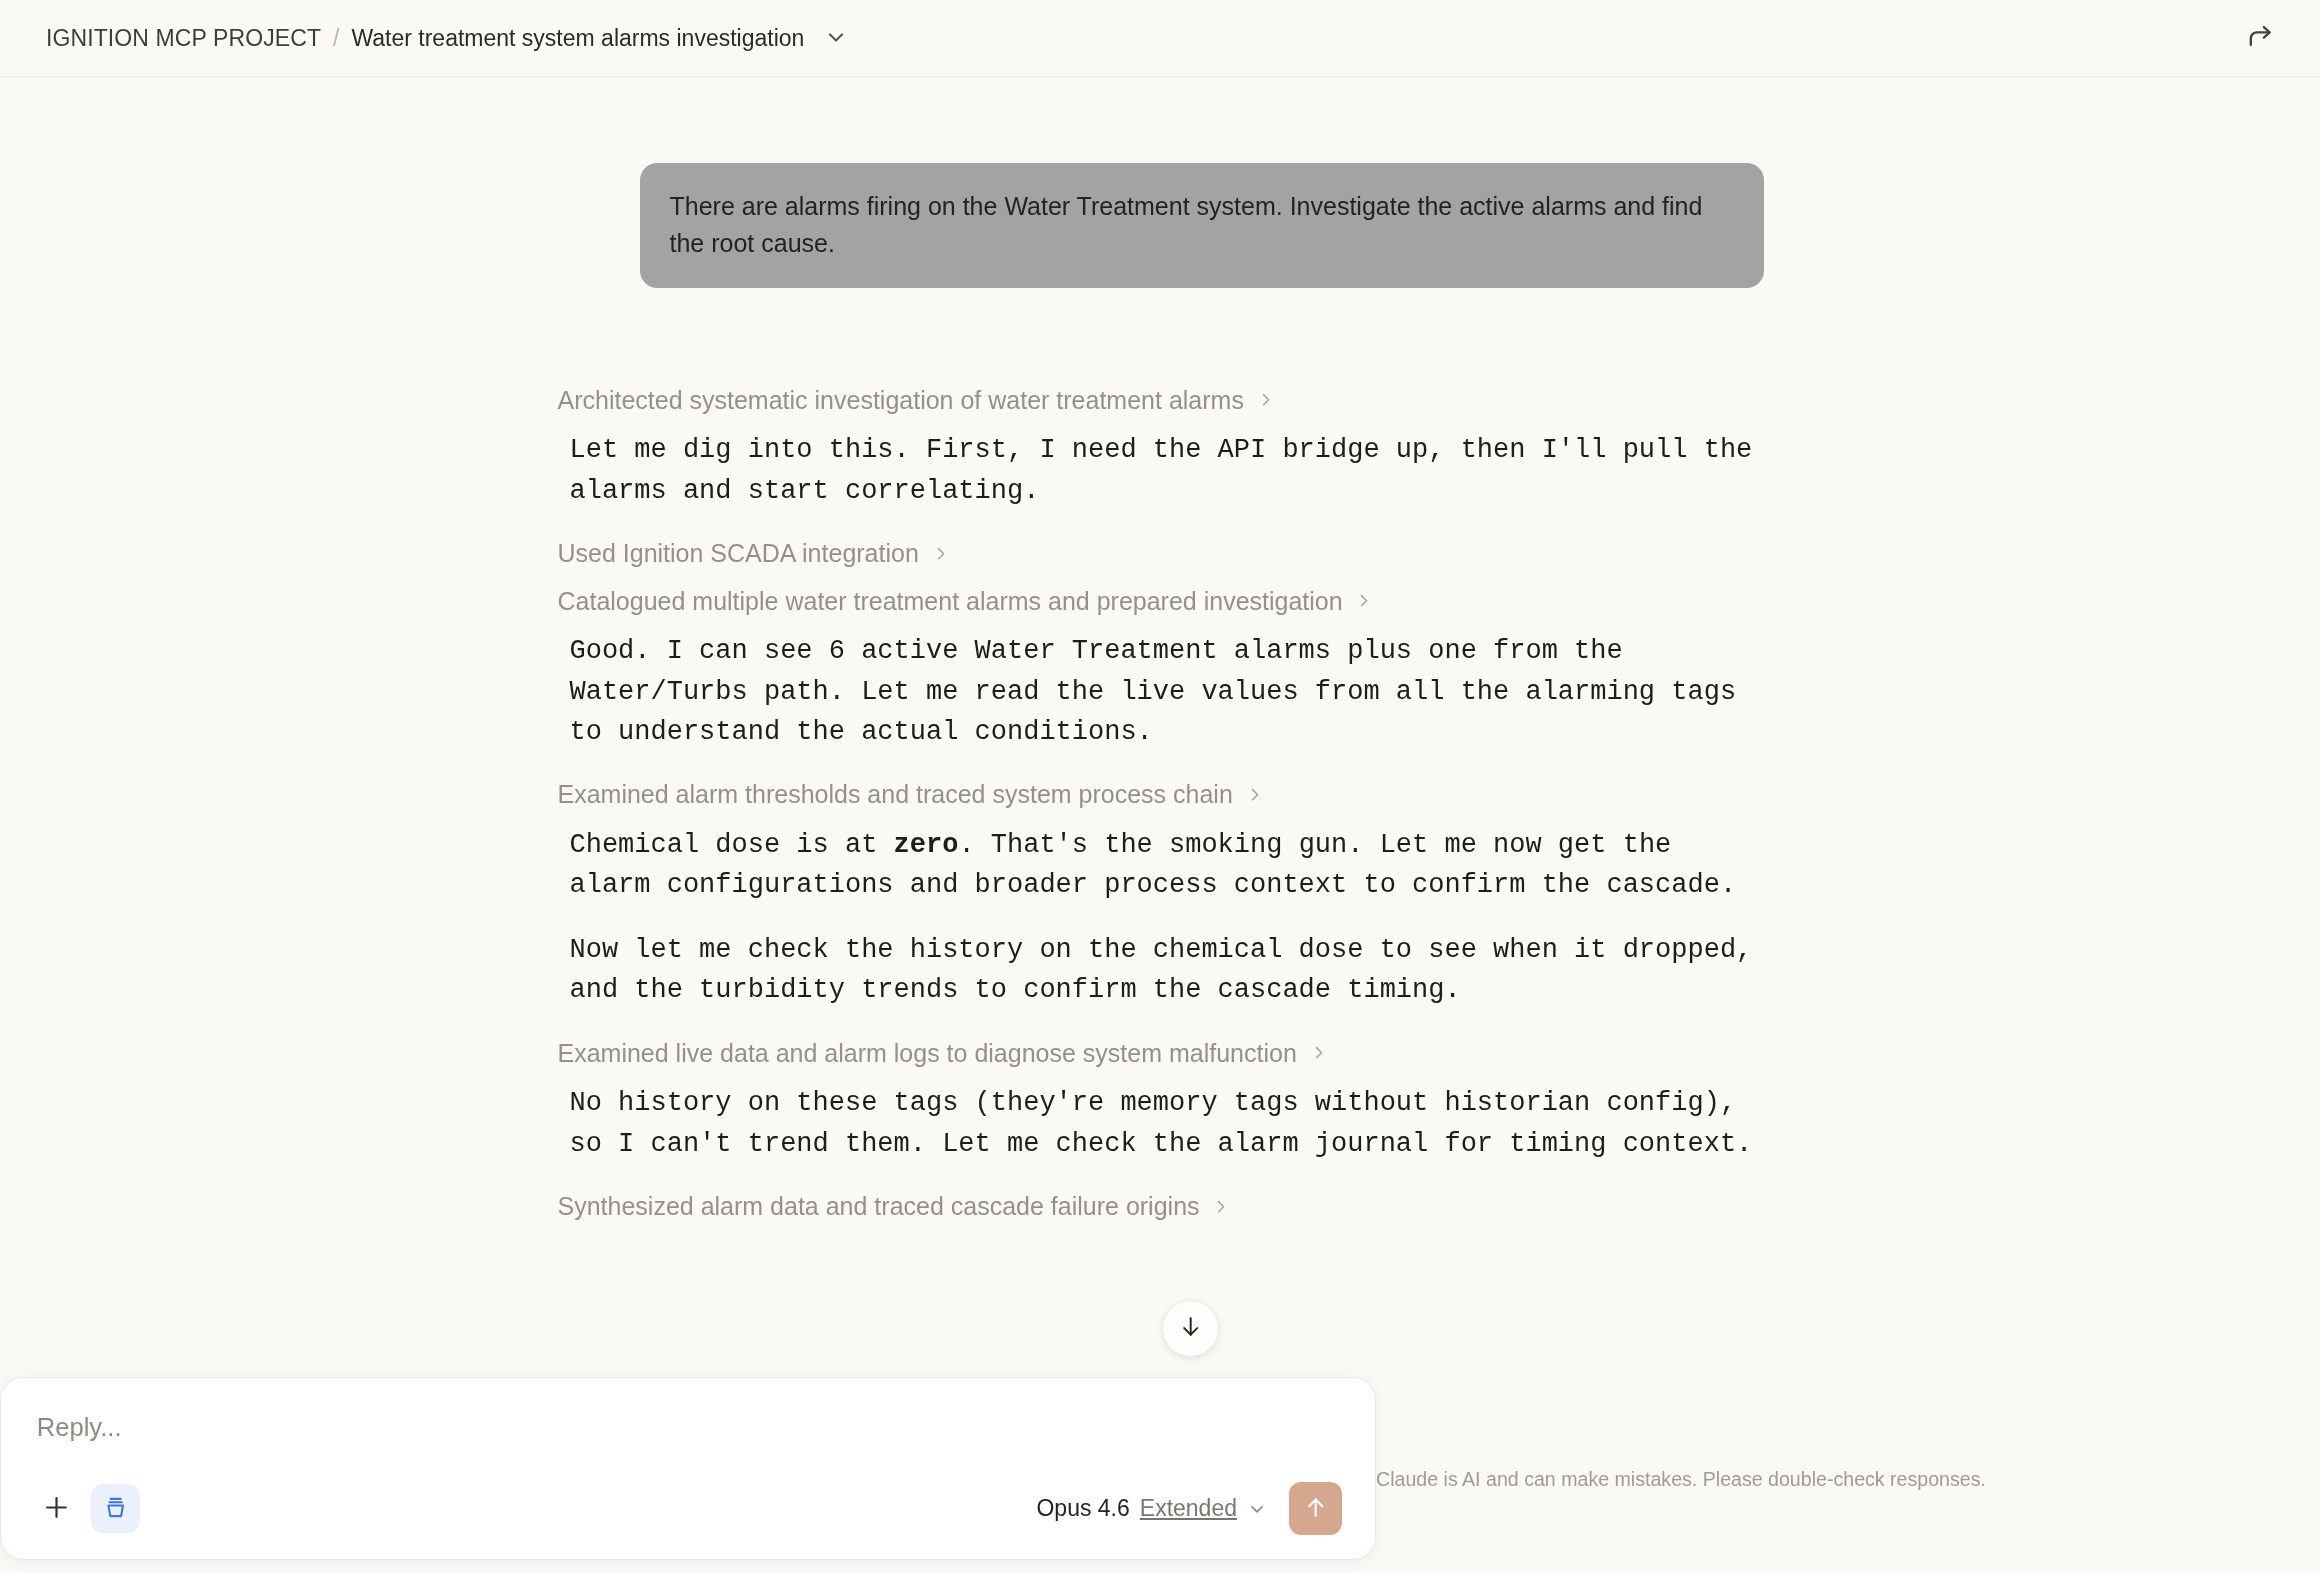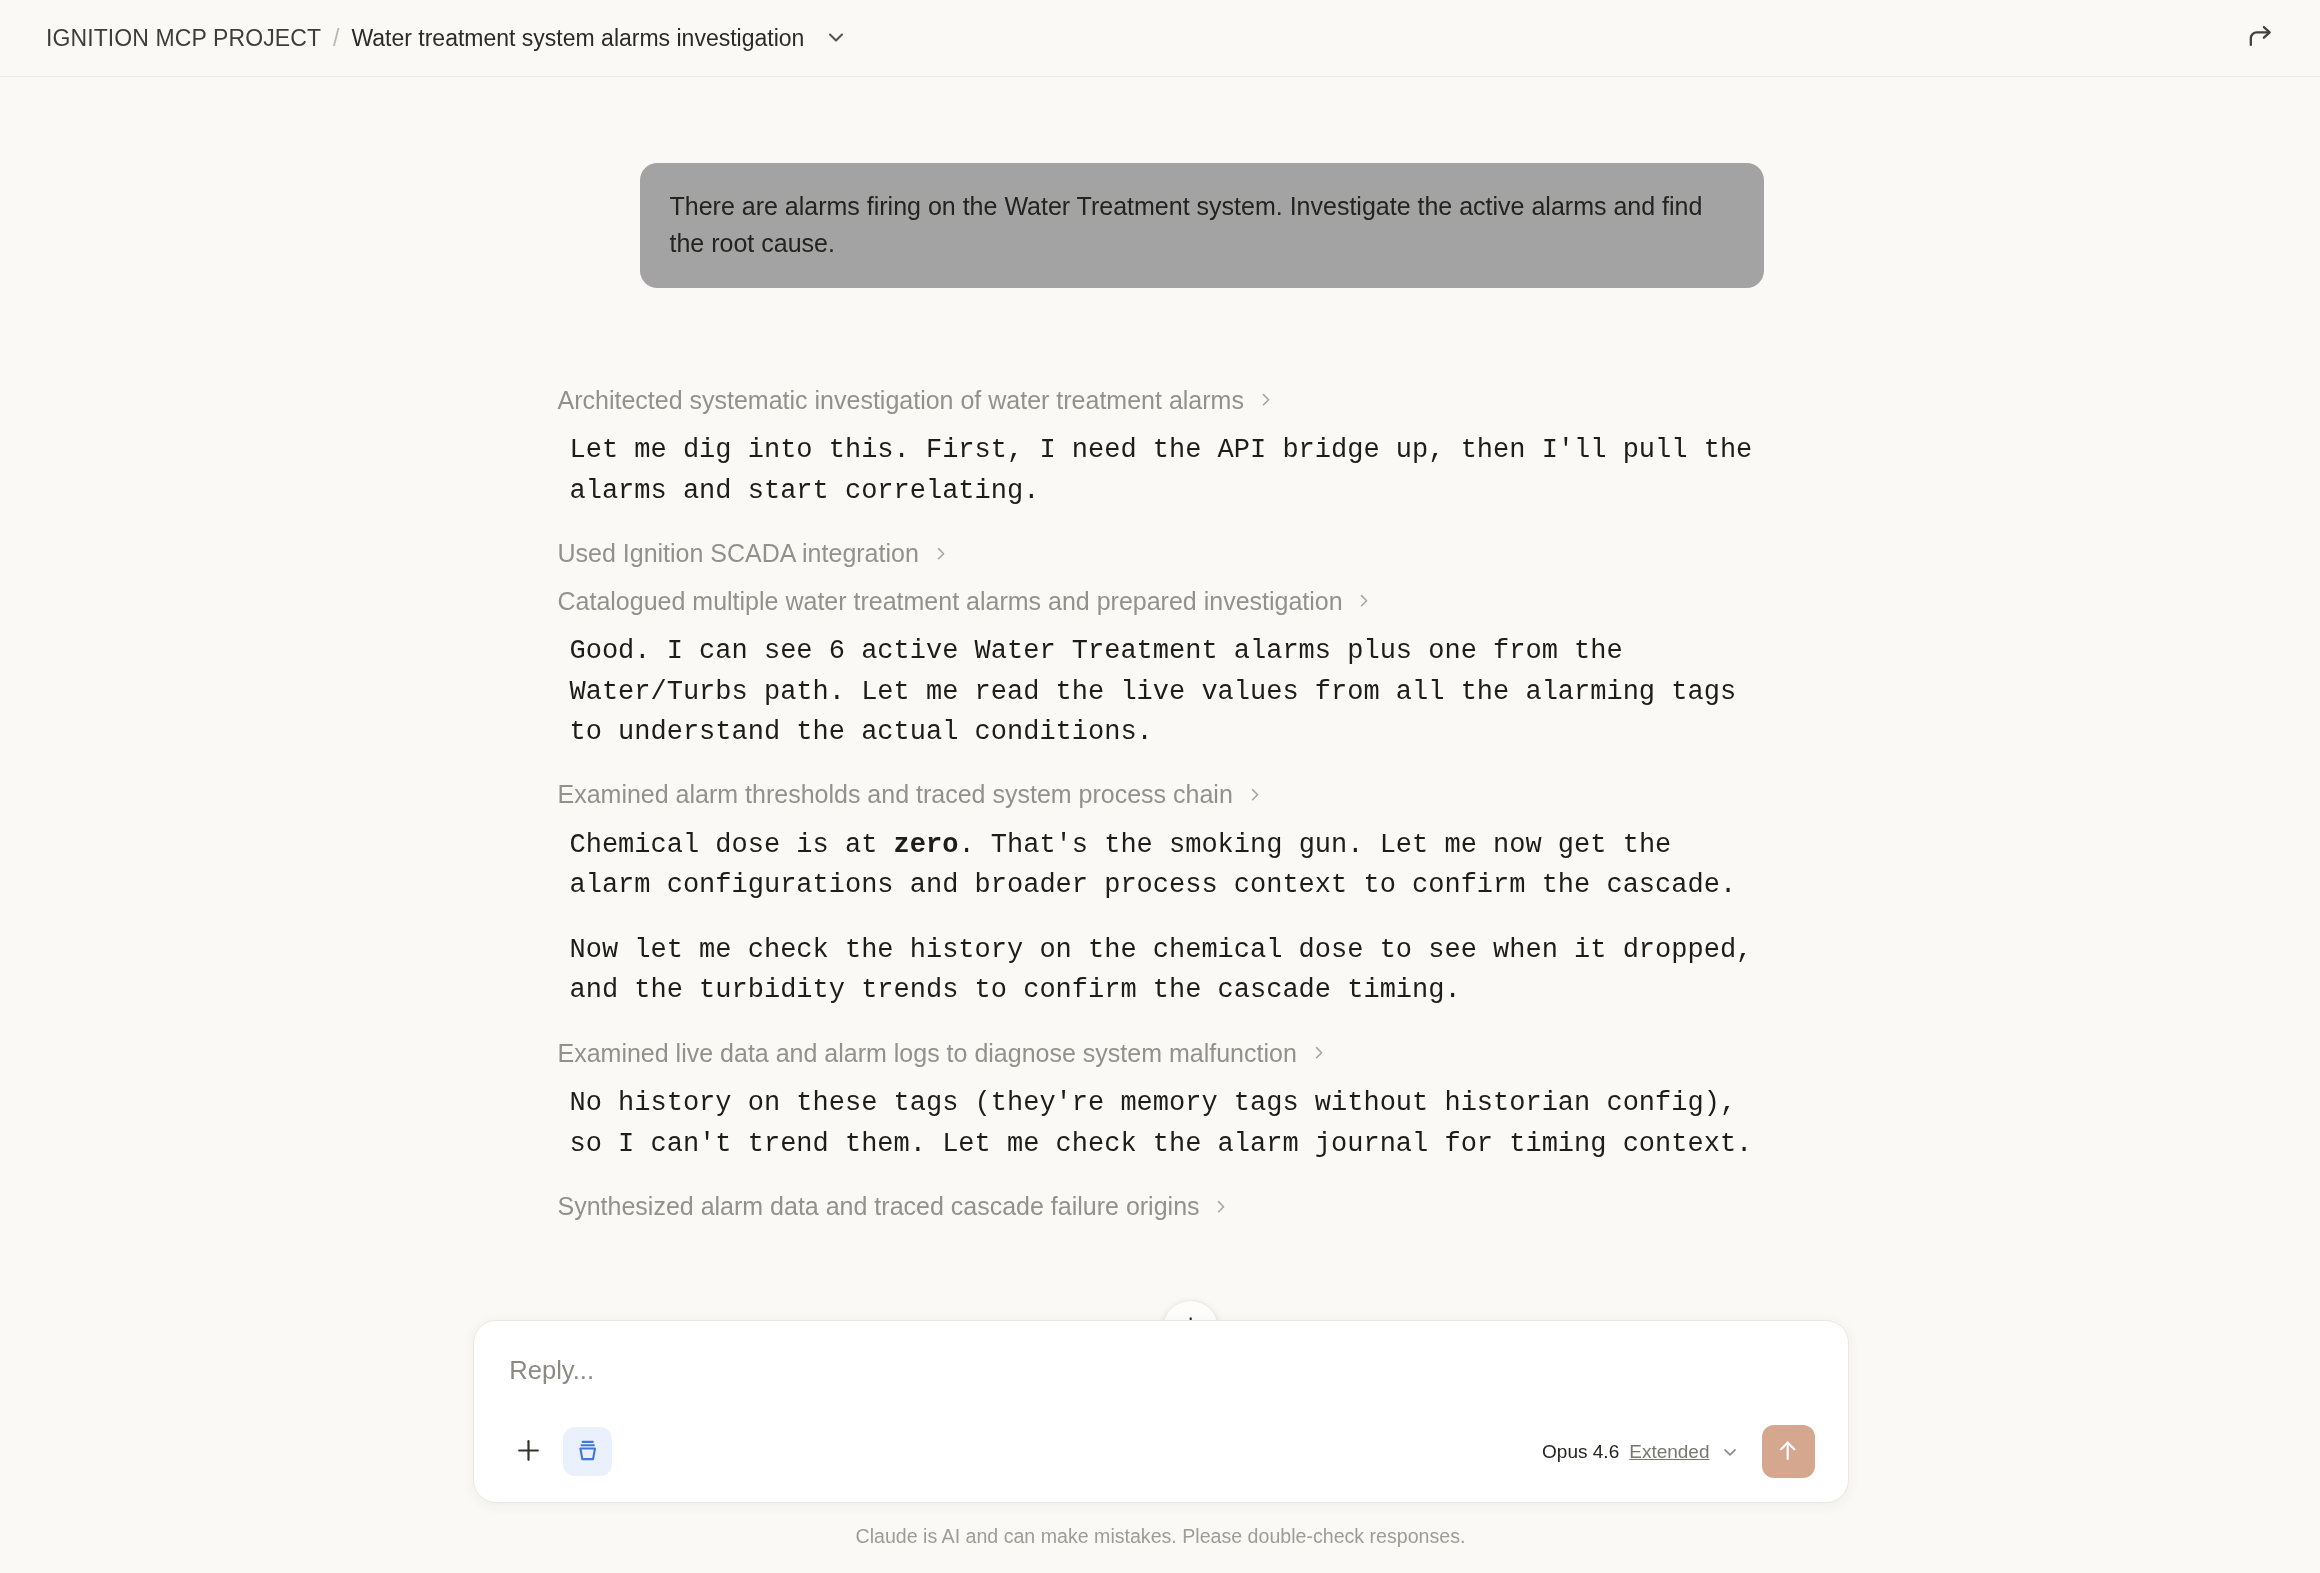--- a/index.html
+++ b/index.html
@@ -154,23 +154,23 @@
     justify-content: center;
     color: #26261f;
     z-index: 30;
   }
 
   
   .composer-zone {
     position: absolute;
     left: 0;
     right: 0;
-    bottom: 12px;
-    display: flex;
-    flex-direction: column;
+    bottom: 0;
+    display: flex;
+    flex-direction: row;
     align-items: center;
     padding-bottom: 12.8px;
     background: linear-gradient(to bottom, rgba(250,249,245,0.0) 0%, rgba(250,249,245,0.92) 22%, #faf9f5 44%);
     z-index: 40;
   }
   .composer {
     width: 1376px;
     background: #ffffff;
     border: 0.9px solid #eae8e0;
     border-radius: 23px;
@@ -208,21 +208,21 @@
   .composer-right {
     margin-left: auto;
     display: flex;
     align-items: center;
     gap: 22px;
   }
   .model-select {
     display: flex;
     align-items: center;
     gap: 10px;
-    font-size: 19px;
+    font-size: 23px;
     white-space: nowrap;
   }
   .model-name { color: #25251f; }
   .model-mode { color: #78766f; text-decoration: underline; }
   .model-chev { display: inline-flex; align-items: center; color: #8d8b84; }
   .send-btn {
     width: 53px; height: 53px;
     border-radius: 12px;
     background: #d5a78f;
     display: flex; align-items: center; justify-content: center;

